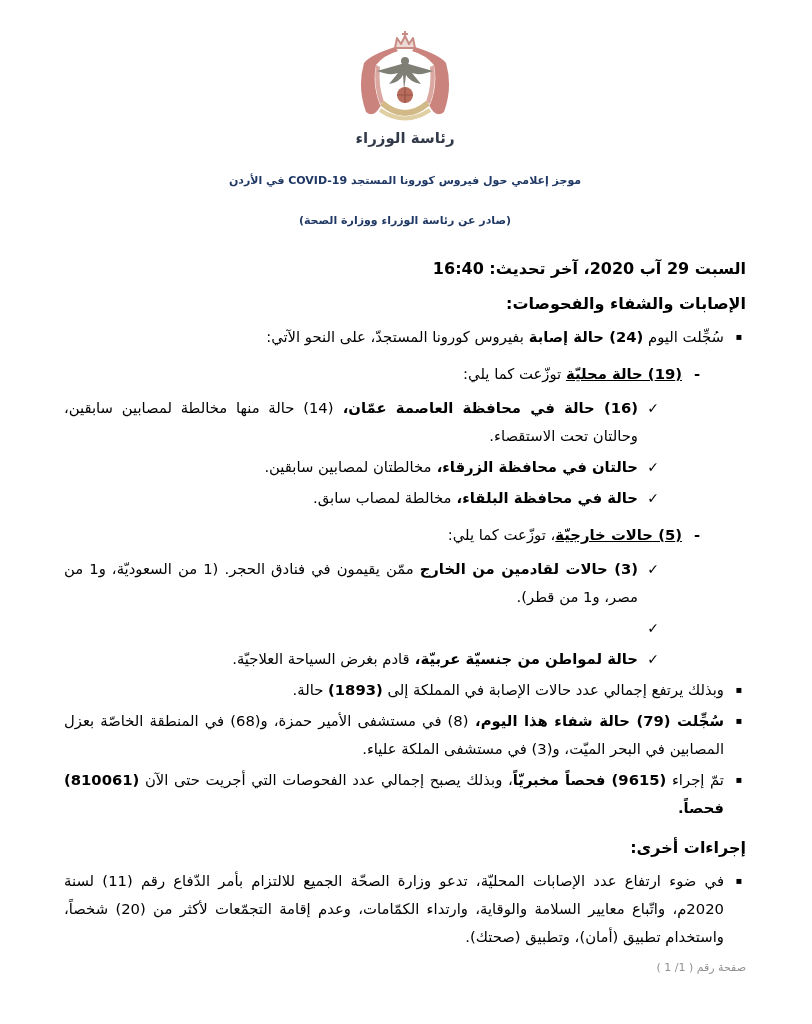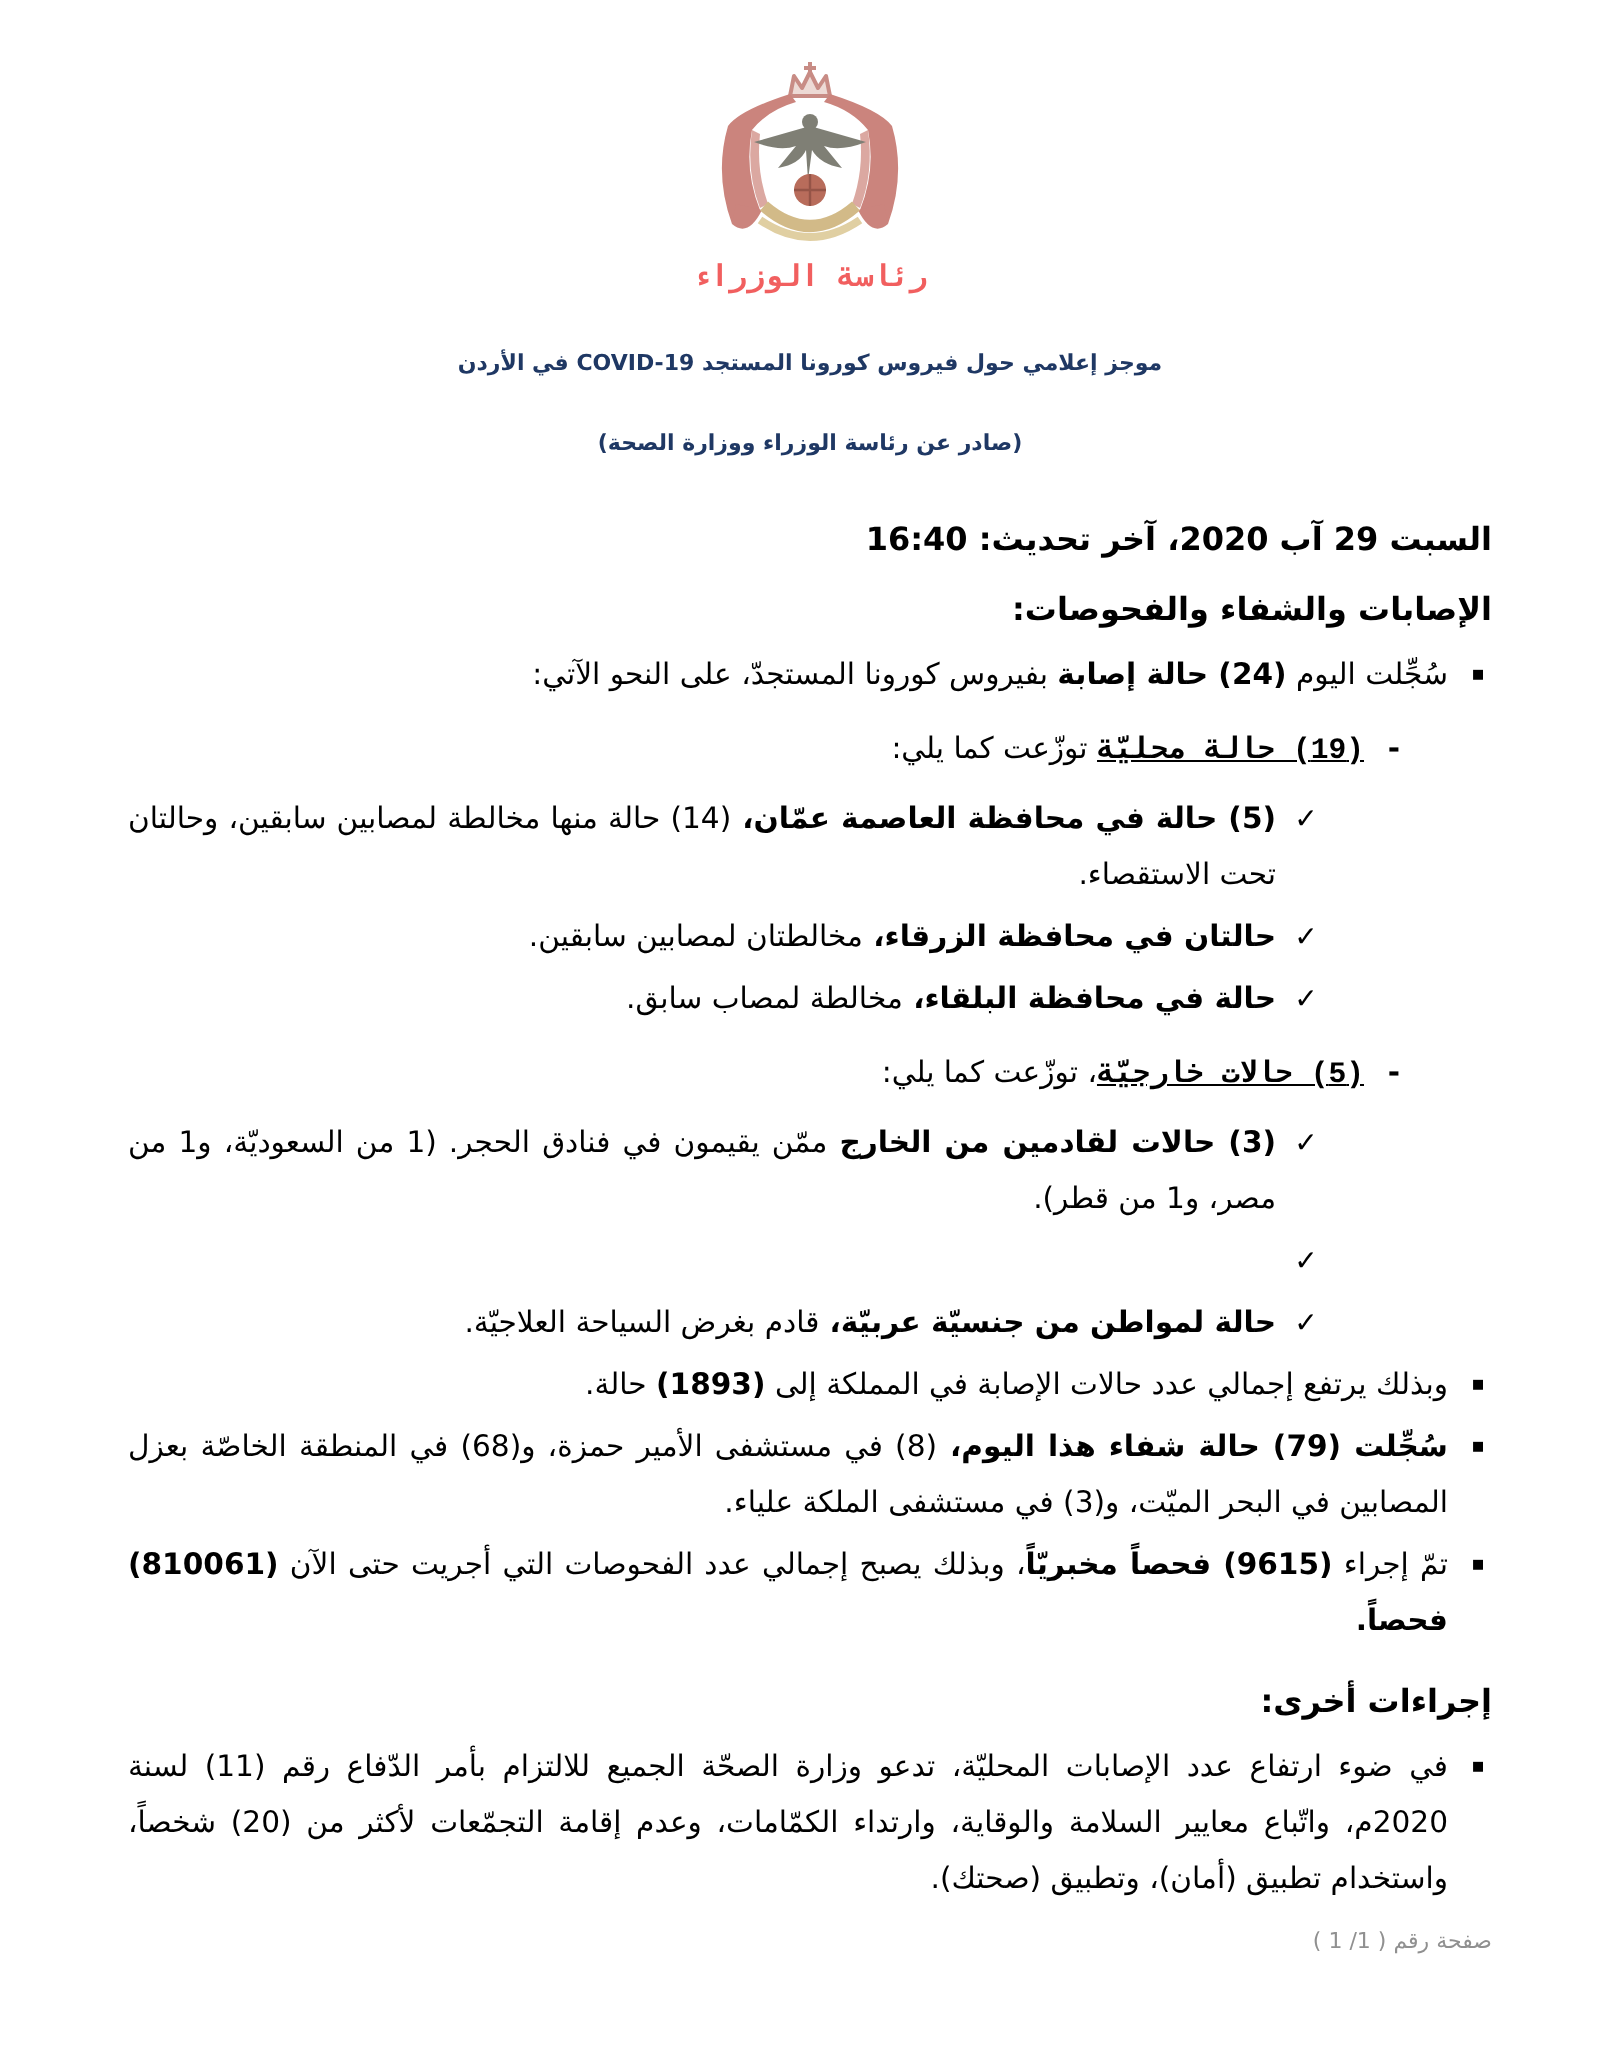--- a/index.html
+++ b/index.html
@@ -5,42 +5,42 @@
   html,body{margin:0;padding:0;background:#ffffff;}
   .sheet{
     width:812px;height:1024px;box-sizing:border-box;overflow:hidden;
     padding:30px 66px 0 64px;background:#ffffff;direction:rtl;
     font-family:"DejaVu Sans",sans-serif;color:#000;
   }
   
   .logo{text-align:center;}
   .logo svg{display:block;margin:0 auto;opacity:.92;}
   .logo-caption{
-    color:#ef4444;font-size:15px;font-weight:700;letter-spacing:1px;
-    margin-top:1px;opacity:.85;font-family:Liberation Mono, monospace;
+    color:#0f172a;font-size:15px;font-weight:700;letter-spacing:1px;
+    margin-top:1px;opacity:.85;
   }
   
   .title-block{margin-top:14px;}
   .title-line{
     text-align:center;color:#1f3864;font-weight:700;font-size:11px;line-height:40px;
   }
   
   .date-line{font-weight:700;font-size:16px;margin:18px 0 2px;}
   
   .section-heading{font-weight:700;font-size:16px;margin:16px 0 10px;}
   .item{display:flex;gap:8px;font-size:14.8px;line-height:28px;margin-bottom:3px;}
   .item .marker{flex:0 0 14px;text-align:center;}
   .item.square .marker{font-size:10px;}
   .item.check .marker{font-weight:700;font-size:14px;}
   .item.dash .marker{font-weight:700;}
   .item.lvl2{padding-right:42px;margin:9px 0 6px;}
   .item.lvl3{padding-right:86px;}
   .item .txt{flex:1;text-align:justify;}
   .b{font-weight:700;}
-  .u{text-decoration:underline;font-family:Liberation Mono, monospace;}
+  .u{text-decoration:underline;}
   
   .footer{text-align:right;color:#909090;font-size:11px;margin-top:10px;}
 </style>
 </head>
 <body>
 
 <div class="sheet">
 
   <div class="logo">
     <svg width="130" height="98" viewBox="0 0 130 98" aria-hidden="true">
@@ -88,21 +88,21 @@
       <div class="item square lvl1">
         <span class="marker">▪</span>
         <div class="txt"><span>سُجِّلت اليوم </span><span class="b">(24) حالة إصابة</span><span> بفيروس كورونا المستجدّ، على النحو الآتي:</span></div>
       </div>
       <div class="item dash lvl2">
         <span class="marker">-</span>
         <div class="txt"><span class="b u">(19) حالة محليّة</span><span> توزّعت كما يلي:</span></div>
       </div>
       <div class="item check lvl3">
         <span class="marker">✓</span>
-        <div class="txt"><span class="b">(5) حالة في محافظة العاصمة عمّان، </span><span>(14) حالة منها مخالطة لمصابين سابقين، وحالتان تحت الاستقصاء.</span></div>
+        <div class="txt"><span class="b">(16) حالة في محافظة العاصمة عمّان، </span><span>(14) حالة منها مخالطة لمصابين سابقين، وحالتان تحت الاستقصاء.</span></div>
       </div>
       <div class="item check lvl3">
         <span class="marker">✓</span>
         <div class="txt"><span class="b">حالتان في محافظة الزرقاء، </span><span>مخالطتان لمصابين سابقين.</span></div>
       </div>
       <div class="item check lvl3">
         <span class="marker">✓</span>
         <div class="txt"><span class="b">حالة في محافظة البلقاء، </span><span>مخالطة لمصاب سابق.</span></div>
       </div>
       <div class="item dash lvl2">

